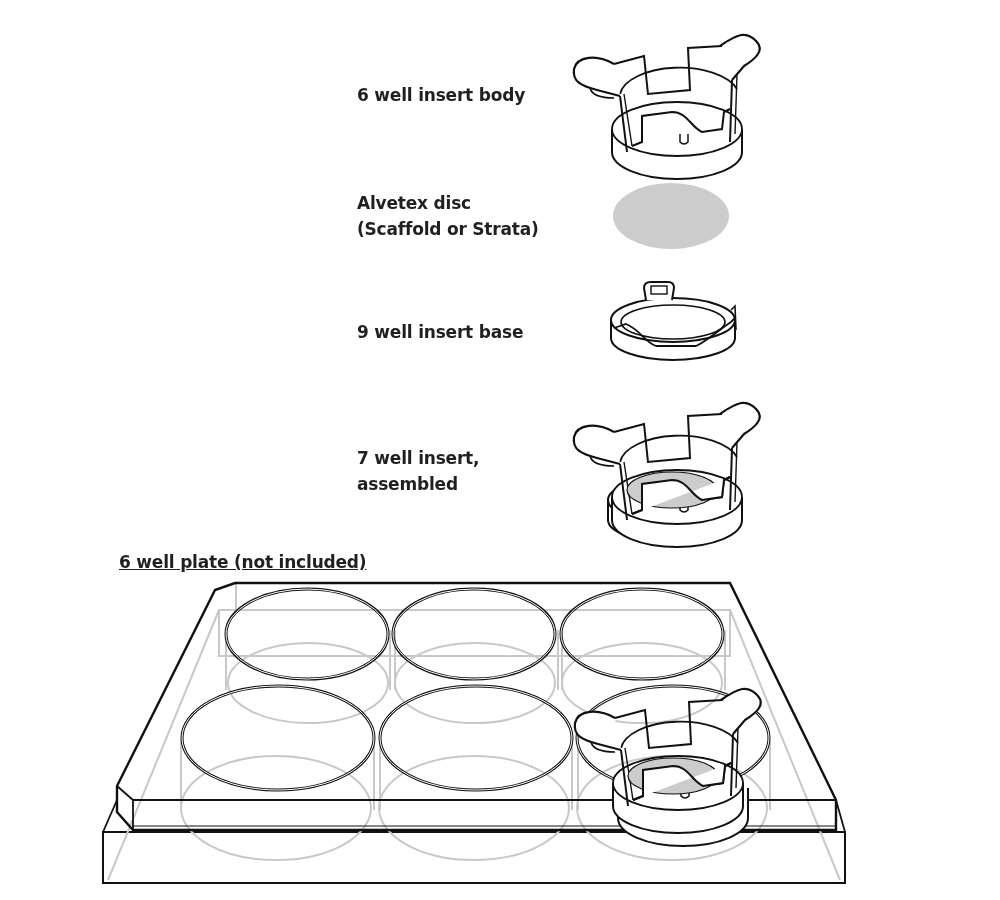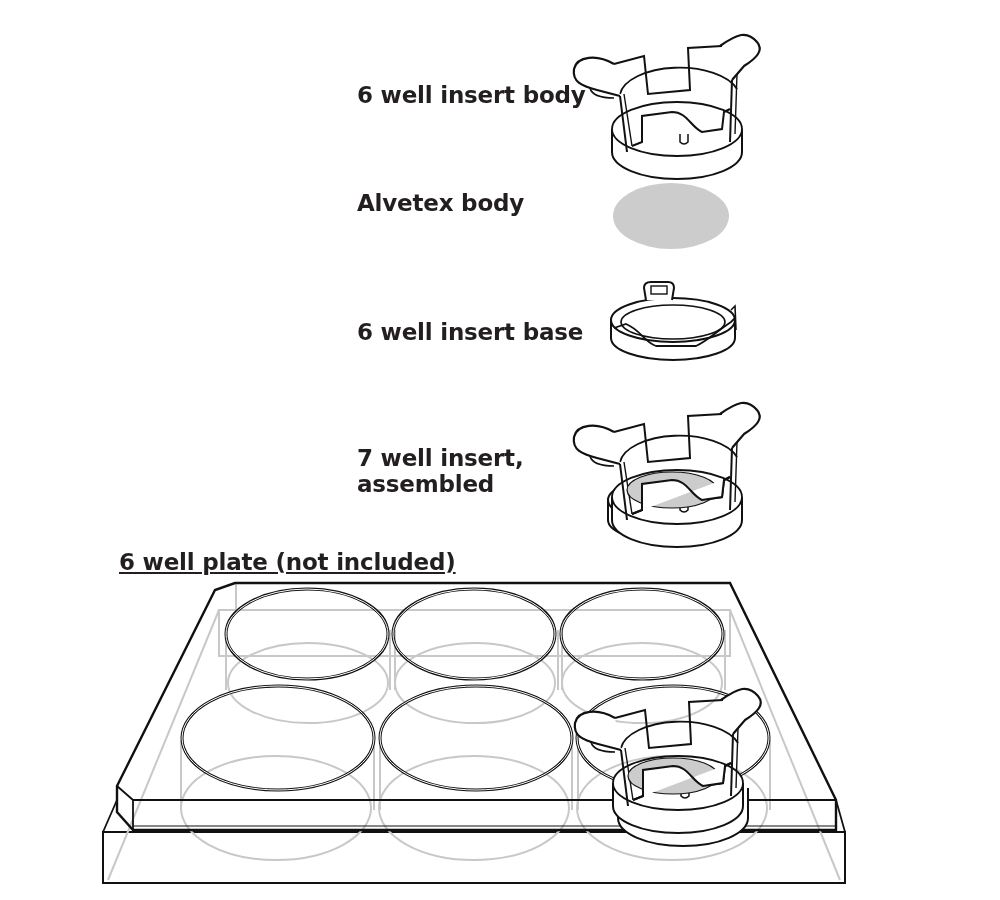--- a/index.html
+++ b/index.html
@@ -1,32 +1,33 @@
 <!DOCTYPE html>
 <html><head>
   <meta charset="utf-8">
   <style>
     html, body { margin: 0; padding: 0; background: #ffffff; }
     body { width: 1000px; height: 900px; position: relative; overflow: hidden;
            font-family: "DejaVu Sans", "Liberation Sans", sans-serif; color: #231f20; }
-    .label { position: absolute; font-size: 23px; font-weight: bold; line-height: 26px; letter-spacing: -0.2px; }
+    .label { position: absolute; font-size: 17px; font-weight: bold; line-height: 26px; letter-spacing: -0.2px; }
     .label span { display: block; }
     svg { position: absolute; left: 0; top: 0; }
   </style>
 </head>
 <body>
 
 <div class="label" style="left:357px; top:82px;">
   <span>6 well insert body</span>
 </div>
 <div class="label" style="left:357px; top:190px;">
-  <span>Alvetex body</span>
+  <span>Alvetex disc</span>
+  <span>(Scaffold or Strata)</span>
 </div>
 <div class="label" style="left:357px; top:319px;">
-  <span>6 well insert base</span>
+  <span>9 well insert base</span>
 </div>
 <div class="label" style="left:357px; top:445px;">
   <span>7 well insert,</span>
   <span>assembled</span>
 </div>
 <div class="label" style="left:119px; top:549px;text-decoration:underline;">
   <span>6 well plate (not included)</span>
 </div>
 
 <svg width="1000" height="900" viewBox="0 0 1000 900">

